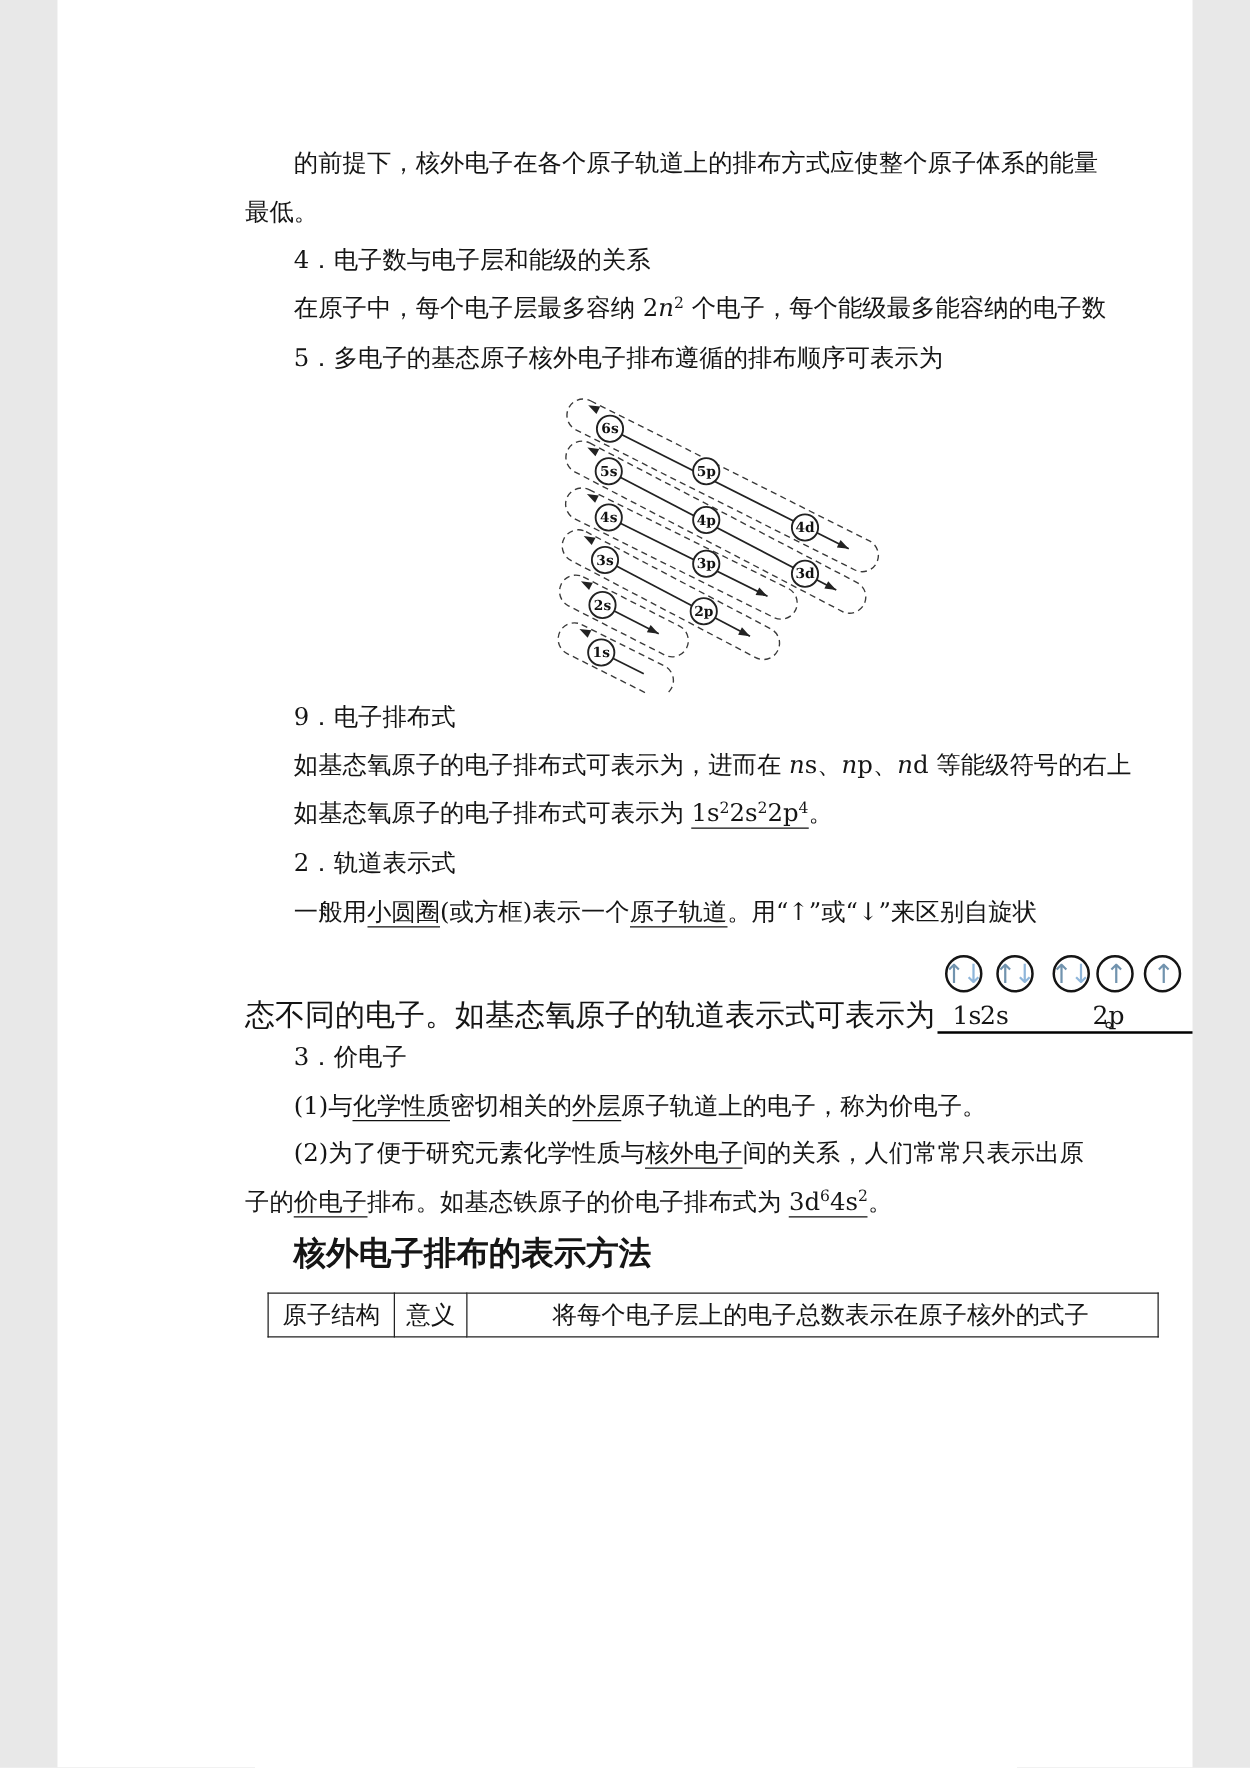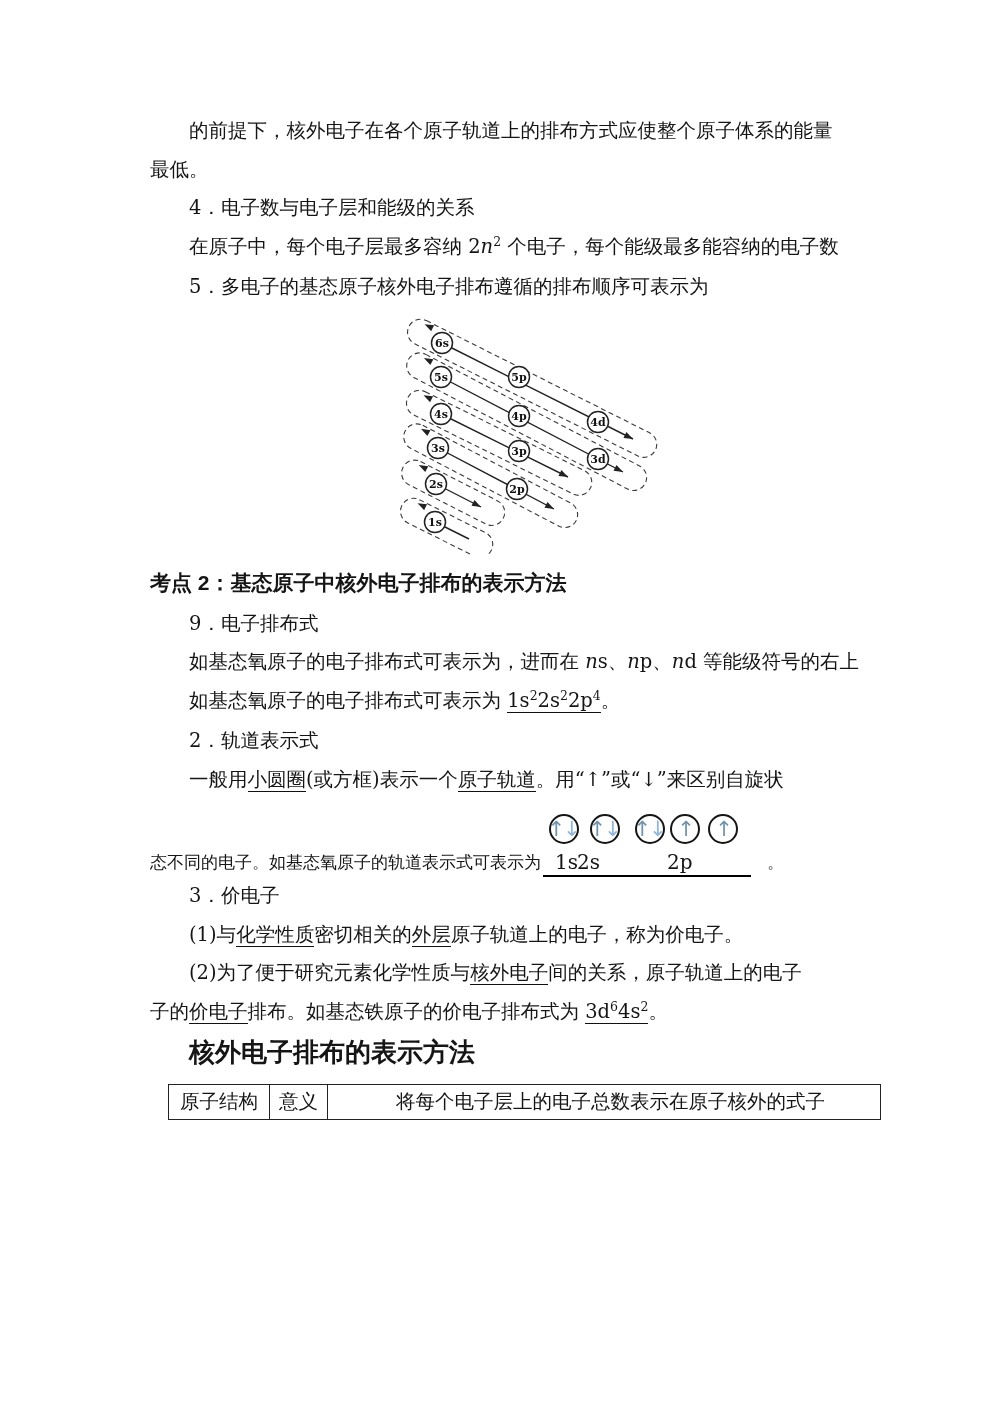--- a/index.html
+++ b/index.html
@@ -1,36 +1,36 @@
 <!DOCTYPE html>
 <html><head>
 <meta charset="utf-8">
 <style>
   html,body{margin:0;padding:0;background:#e8e8e8;}
-  .page{position:relative;width:1000px;height:1414px;background:#ffffff;margin:0 auto;
+  .page{position:relative;width:908px;height:1414px;background:#ffffff;margin:0 auto;
         font-family:"DejaVu Serif","Liberation Serif",serif;color:#151515;overflow:hidden;}
   .content{padding:112px 0 0 150px;width:710px;}
   .ln{font-size:19.5px;line-height:38.5px;white-space:nowrap;}
   .ind{text-indent:39px;}
   .heading{font-family:"Liberation Sans","DejaVu Sans",sans-serif;font-weight:bold;
            font-size:21px;line-height:28px;margin:14px 0 8px 0;white-space:nowrap;}
   .boldline{font-family:"Liberation Sans","DejaVu Sans",sans-serif;font-weight:bold;font-size:26px;}
   .it{font-style:italic;}
   .ul{border-bottom:1.5px solid #111;}
   .sup{font-size:12.5px;position:relative;top:-7px;}
   
   .aufbau-wrap{margin:2px 0 0 234px;width:300px;height:246px;}
   .dash{fill:none;stroke:#3a3a3a;stroke-width:1.1;stroke-dasharray:5 3.5;}
   .solid{stroke:#222;stroke-width:1.4;}
   .orbc{fill:#fff;stroke:#222;stroke-width:1.5;}
   .olab{font-family:"DejaVu Serif","Liberation Serif",serif;font-weight:bold;font-size:11px;text-anchor:middle;fill:#111;}
   .ah{fill:#222;stroke:none;}
   
   .orbline{display:flex;align-items:flex-end;white-space:nowrap;margin-top:12px;}
-  .orbline .txt{font-size:17px;line-height:24px;padding-bottom:3px;}
+  .orbline .txt{font-size:24px;line-height:24px;padding-bottom:3px;}
   .blank{position:relative;display:inline-block;width:208px;height:66px;margin-left:2px;}
   .circles{position:absolute;left:0;bottom:31px;width:208px;height:32px;}
   .orb{position:absolute;width:26px;height:26px;border:2px solid #151515;border-radius:50%;
        display:flex;align-items:center;justify-content:center;font-size:21px;line-height:1;
        font-family:"DejaVu Sans","Liberation Sans",sans-serif;}
   .o1{left:6px;} .o2{left:47px;} .o3{left:92px;} .o4{left:127px;} .o5{left:165px;}
   .ar.up{color:#7193ae;margin-right:-1px;}
   .ar.dn{color:#8fb6da;margin-left:-1px;}
   .lbls{position:absolute;left:0;bottom:0;width:208px;height:31px;border-bottom:2px solid #000;}
   .olb{position:absolute;bottom:1px;font-size:20px;}
@@ -101,21 +101,20 @@
           <text x="214" y="153.8" class="olab">3d</text>
           <circle cx="58" cy="34" r="10.5" class="orbc"></circle>
           <text x="58" y="37.8" class="olab">6s</text>
           <circle cx="135" cy="68" r="10.5" class="orbc"></circle>
           <text x="135" y="71.8" class="olab">5p</text>
           <circle cx="214" cy="113" r="10.5" class="orbc"></circle>
           <text x="214" y="116.8" class="olab">4d</text>
         </svg>
     </div>
 
-    <div class="heading"><span class="">考点 2：基态原子中核外电子排布的表示方法</span></div>
 
     <div class="ln ind"><span class="">9．电子排布式</span></div>
     <div class="ln ind"><span class="">如基态氧原子的电子排布式可表示为，进而在 </span><span class="it">n</span><span class="">s、</span><span class="it">n</span><span class="">p、</span><span class="it">n</span><span class="">d 等能级符号的右上</span></div>
     <div class="ln ind"><span class="">如基态氧原子的电子排布式可表示为 </span><span class="ul"><span>1s</span><span class="sup">2</span><span>2s</span><span class="sup">2</span><span>2p</span><span class="sup">4</span></span><span class="">。</span></div>
     <div class="ln ind"><span class="">2．轨道表示式</span></div>
     <div class="ln ind"><span class="">一般用</span><span class="ul">小圆圈</span><span class="">(或方框)表示一个</span><span class="ul">原子轨道</span><span class="">。用“↑”或“↓”来区别自旋状</span></div>
 
     <div class="orbline">
       <span class="txt"><span class="">态不同的电子。如基态氧原子的轨道表示式可表示为</span></span>
       <span class="blank">
@@ -145,21 +144,21 @@
           <span class="olb olb1">1s</span>
           <span class="olb olb2">2s</span>
           <span class="olb olb3">2p</span>
         </span>
       </span>
       <span class="txt punct"><span class="">。</span></span>
     </div>
 
     <div class="ln ind"><span class="">3．价电子</span></div>
     <div class="ln ind"><span class="">(1)与</span><span class="ul">化学性质</span><span class="">密切相关的</span><span class="ul">外层</span><span class="">原子轨道上的电子，称为价电子。</span></div>
-    <div class="ln ind"><span class="">(2)为了便于研究元素化学性质与</span><span class="ul">核外电子</span><span class="">间的关系，原子轨道上的电子</span></div>
+    <div class="ln ind"><span class="">(2)为了便于研究元素化学性质与</span><span class="ul">核外电子</span><span class="">间的关系，人们常常只表示出原</span></div>
     <div class="ln"><span class="">子的</span><span class="ul">价电子</span><span class="">排布。如基态铁原子的价电子排布式为 </span><span class="ul"><span>3d</span><span class="sup">6</span><span>4s</span><span class="sup">2</span></span><span class="">。</span></div>
     <div class="ln ind boldline"><span class="">核外电子排布的表示方法</span></div>
 
     <div class="tblwrap">
       <table>
         <tbody>
             <tr>
           <td class="c1">原子结构</td>
           <td class="c2">意义</td>
           <td class="c3">将每个电子层上的电子总数表示在原子核外的式子</td>

